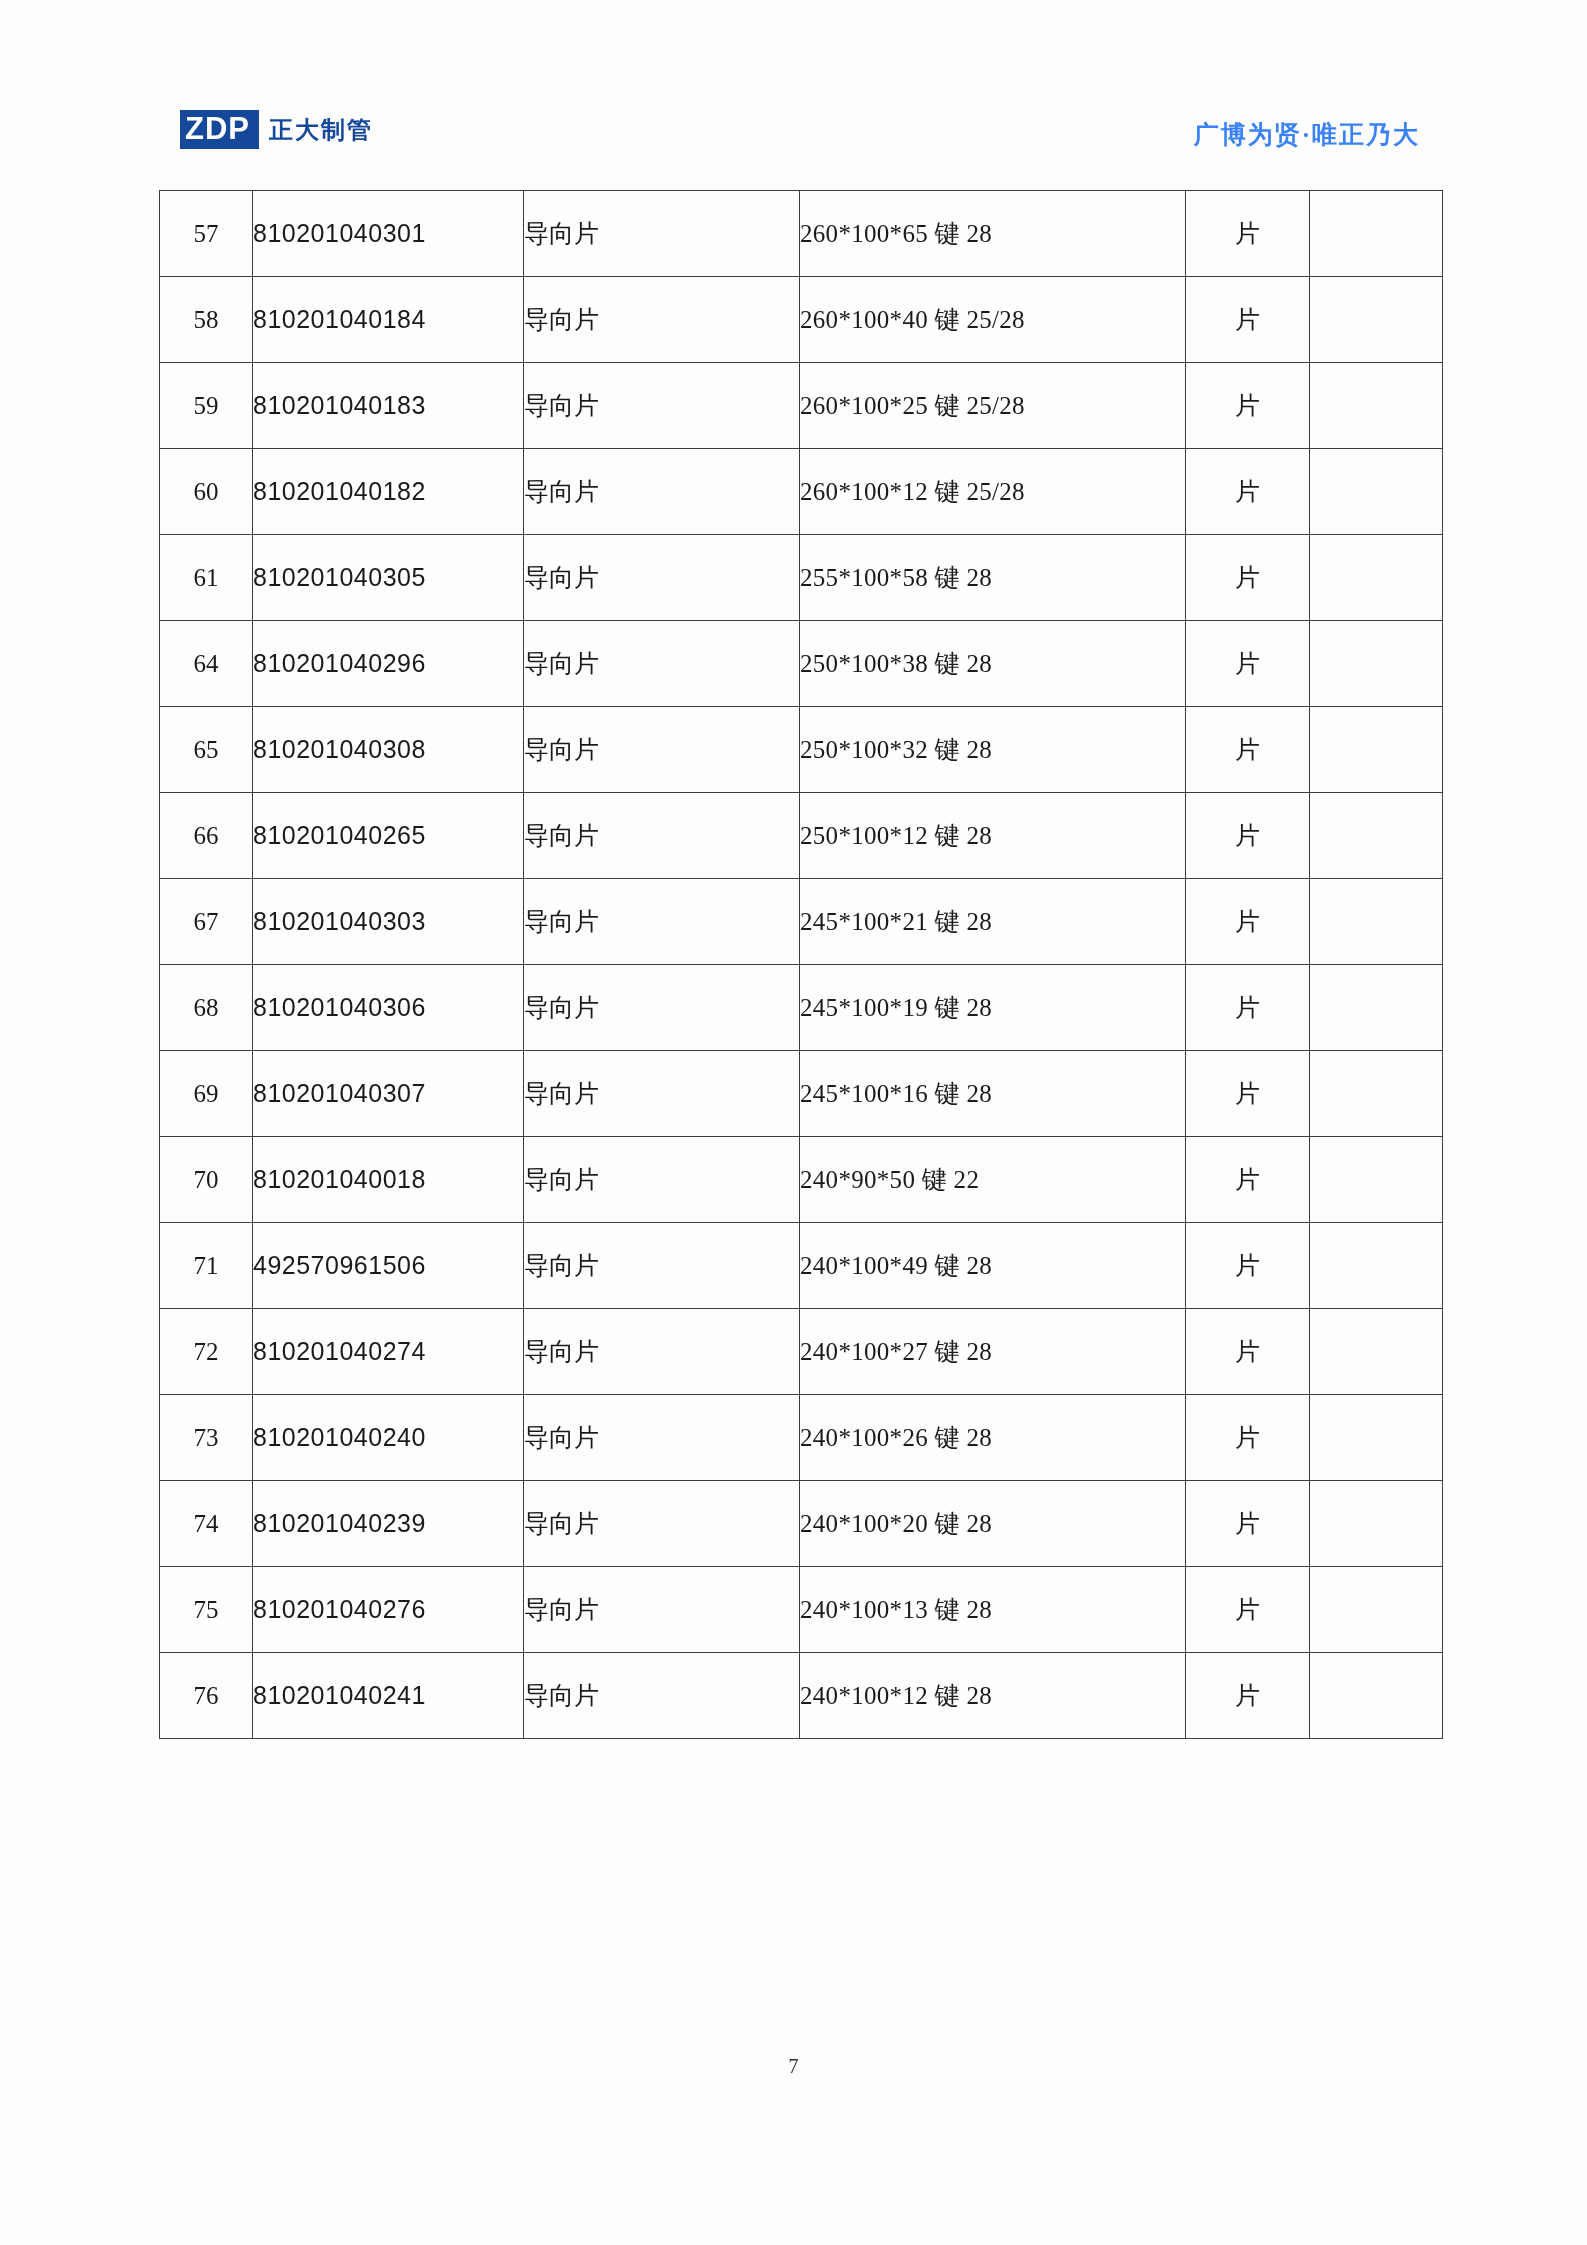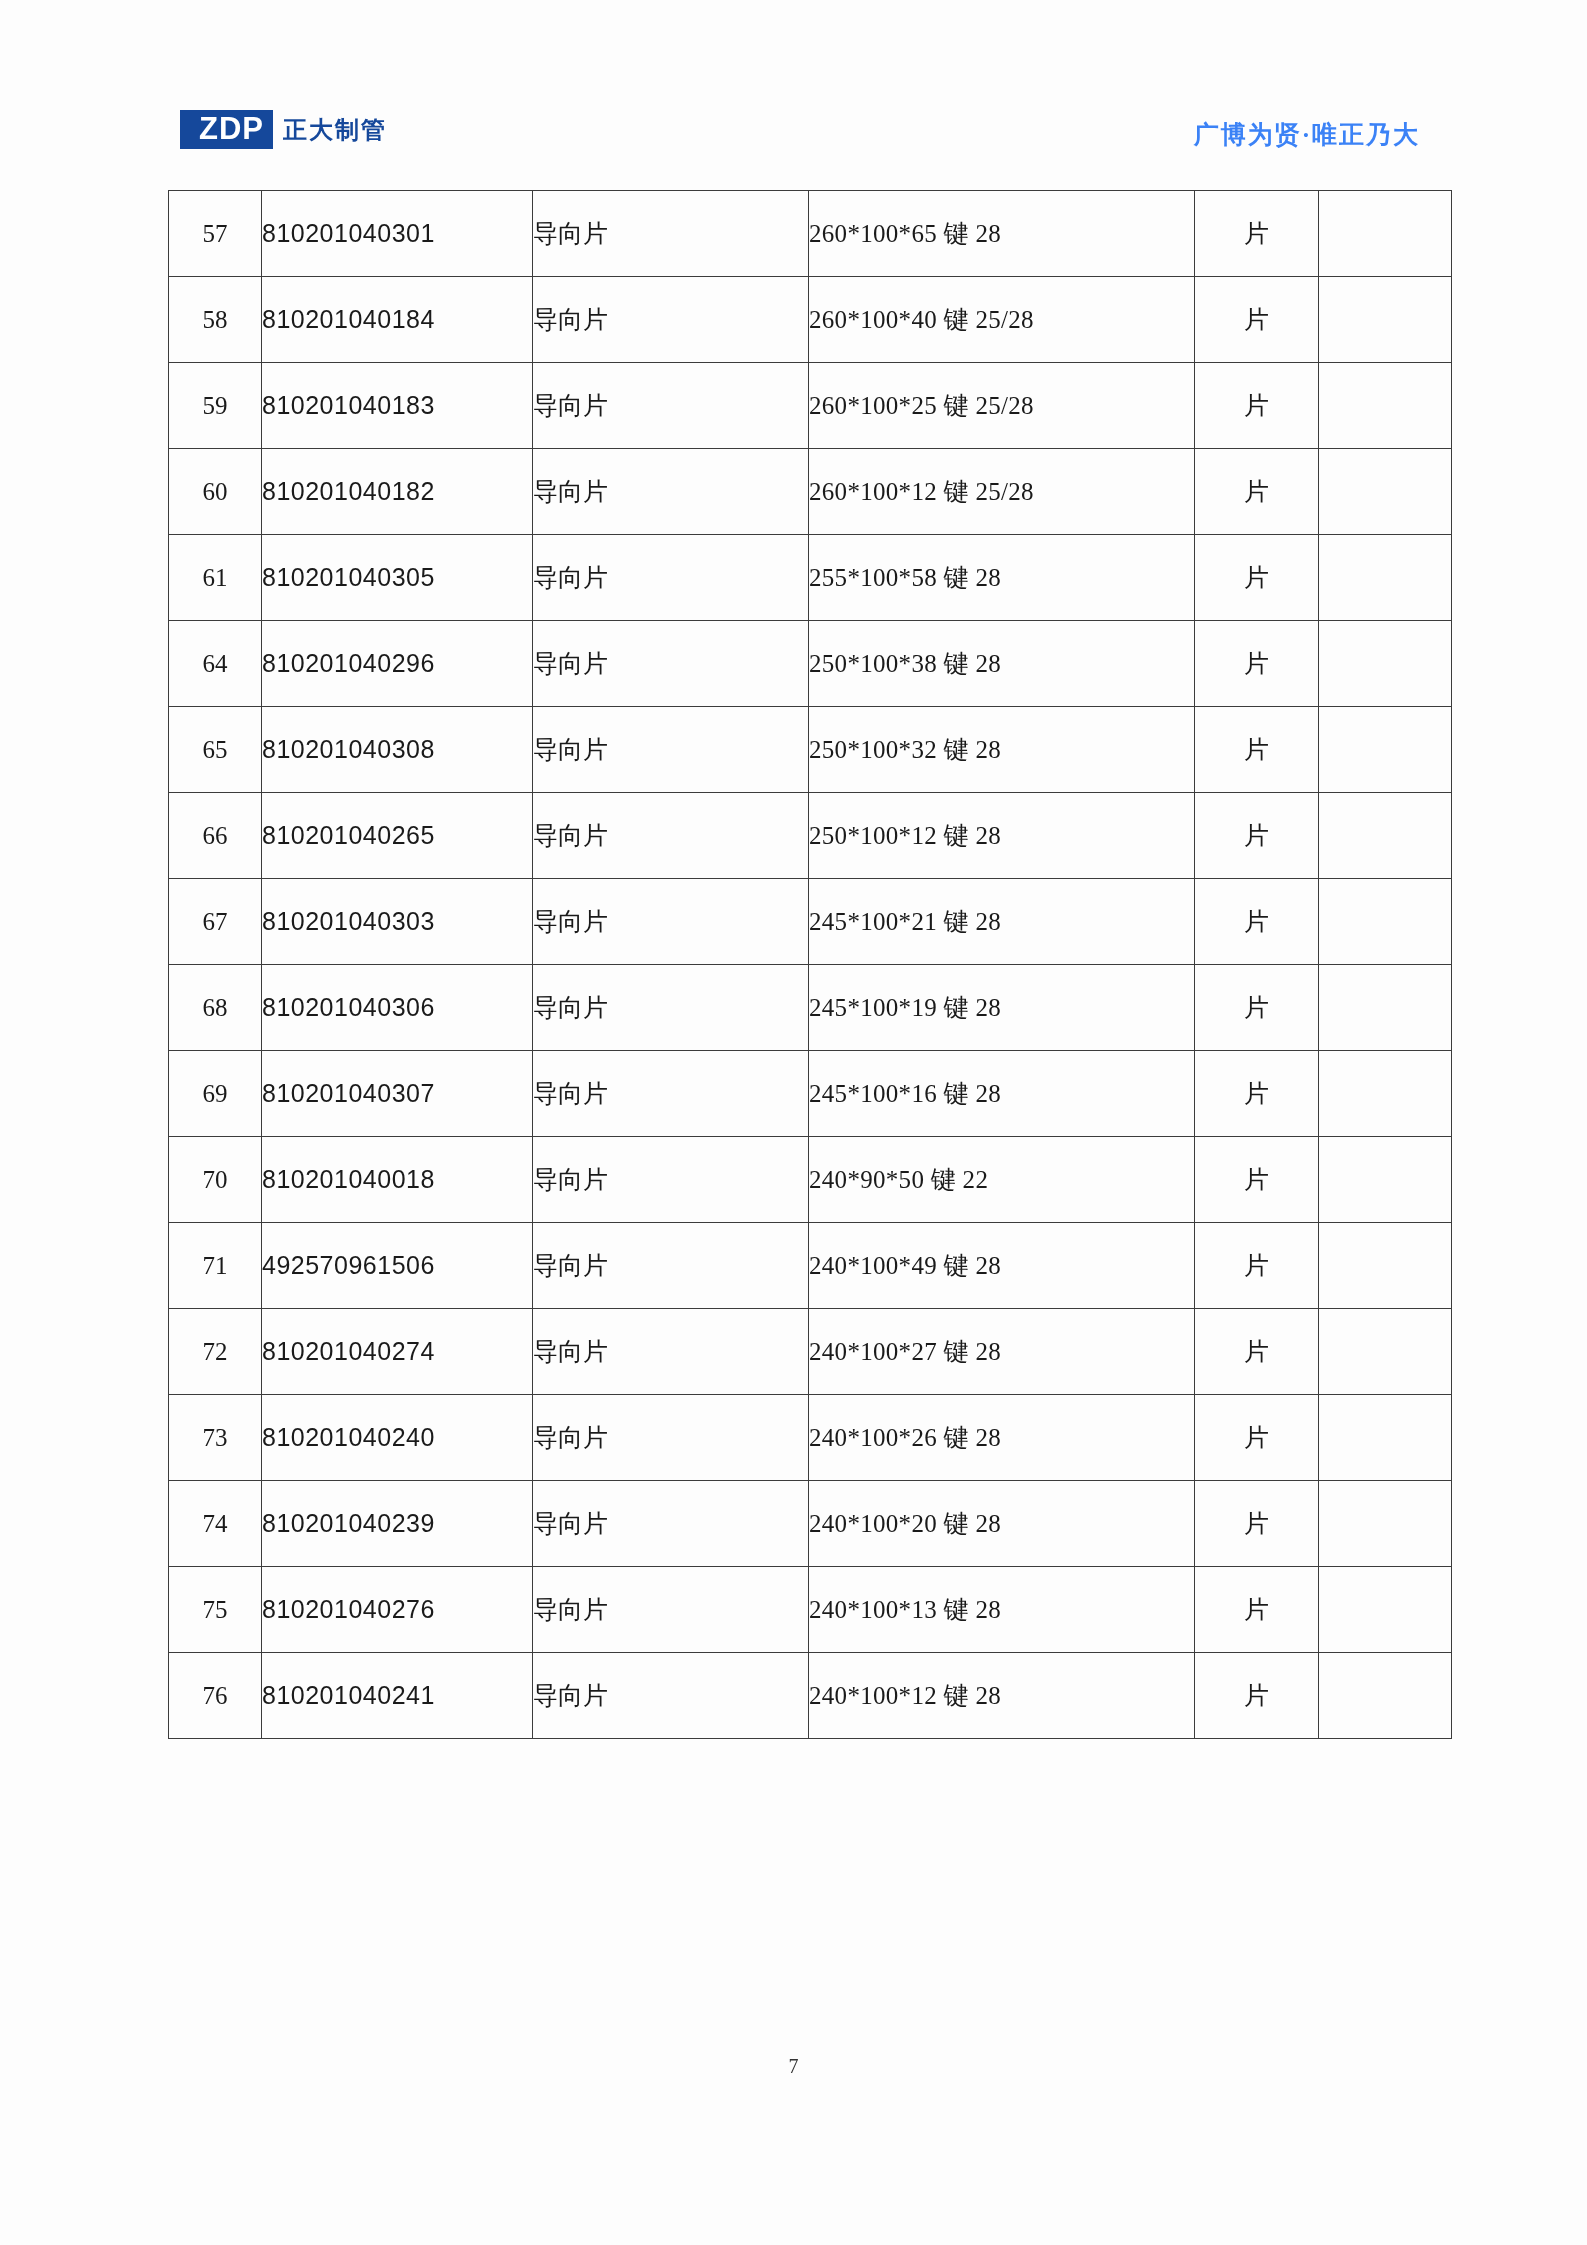--- a/index.html
+++ b/index.html
@@ -41,21 +41,21 @@
     gap: 10px;
   }
   .logo-mark {
     display: inline-block;
     background: #15489b;
     color: #ffffff;
     font-family: "Liberation Sans", sans-serif;
     font-weight: bold;
     font-size: 31px;
     letter-spacing: 1px;
-    padding: 3px 9px 5px 19px;
+    padding: 3px 9px 5px 5px;
     line-height: 1;
     position: relative;
     text-align: right;
   }
   .logo-mark::after {
     content: "";
     position: absolute;
     left: 0; right: 0; top: 50%;
     height: 3px;
     background: #ffffff;
@@ -77,21 +77,21 @@
     font-weight: bold;
     font-size: 25px;
     color: #3b82f6;
     letter-spacing: 2px;
     white-space: nowrap;
   }
 
   
   .table-wrap {
     position: absolute;
-    left: 148px;
+    left: 139px;
     top: 190px;
     width: 1277px;
     padding-left: 20px;
   }
   table.items {
     border-collapse: collapse;
     width: 1277px;
     table-layout: fixed;
   }
   table.items td {

